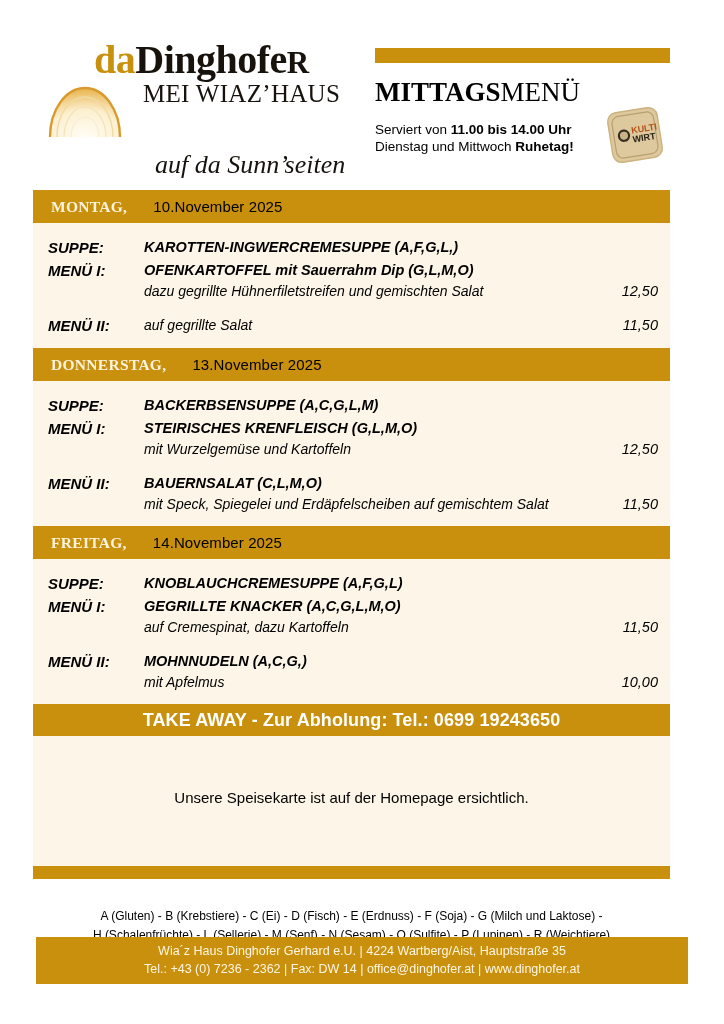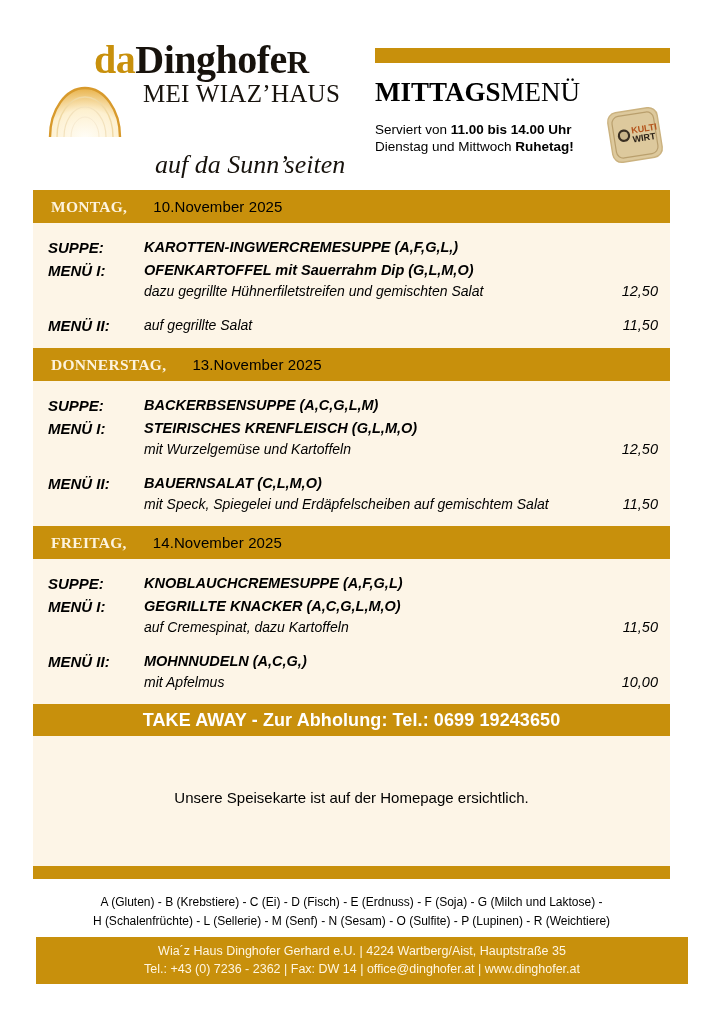--- a/index.html
+++ b/index.html
@@ -213,21 +213,21 @@
     color: #000;
   }
   .bottom-gold {
     background: #C8900C;
     height: 13px;
   }
 
   
   .allergens {
     background: #ffffff;
-    padding: 14px 0 12px 0;
+    padding: 28px 0 12px 0;
     text-align: center;
   }
   .allergen-line {
     font-size: 12px;
     line-height: 19px;
     color: #000;
   }
 
   
   .footer {

